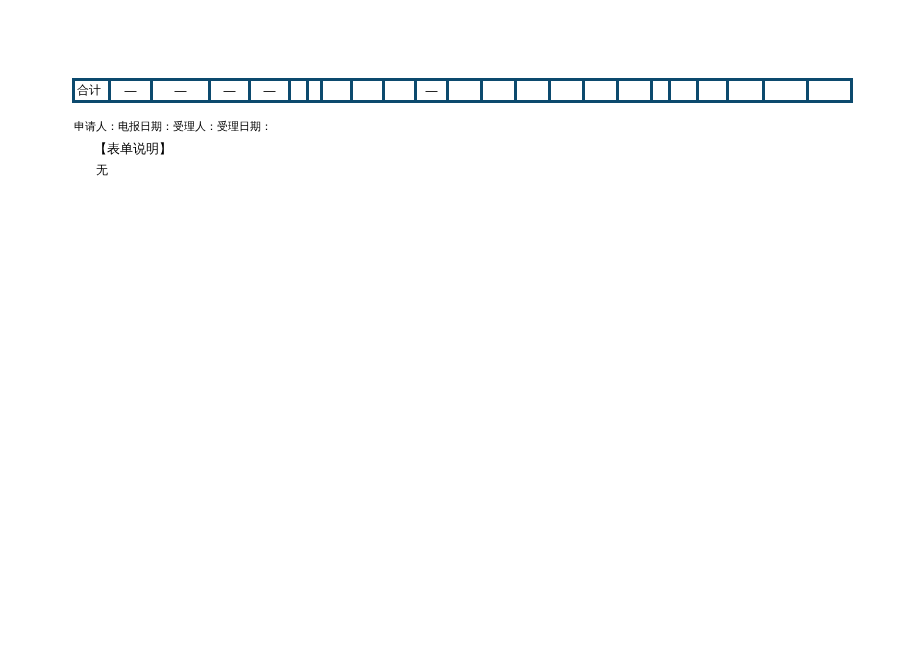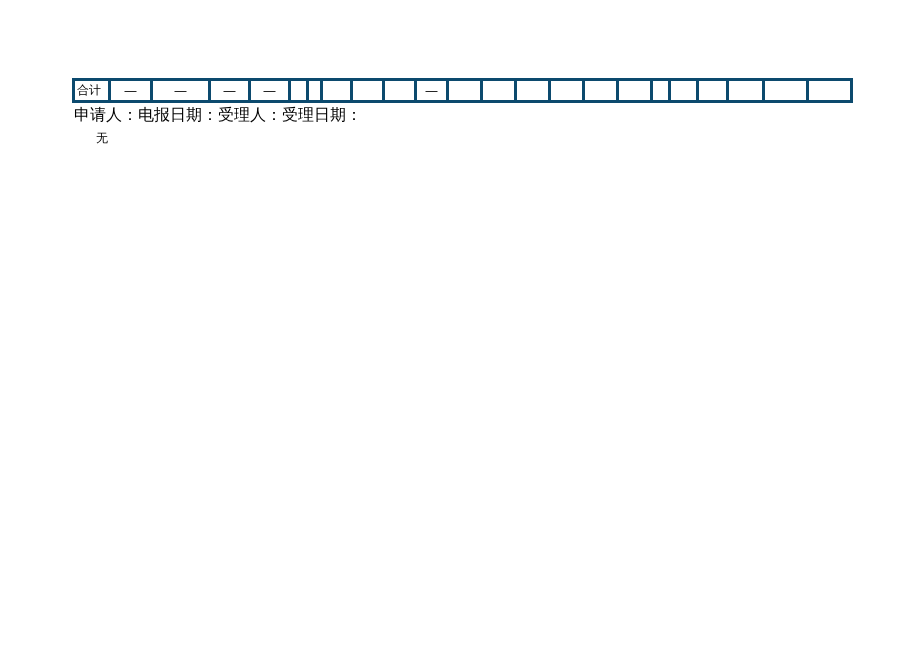--- a/index.html
+++ b/index.html
@@ -53,22 +53,22 @@
     .col-14 { width: 34px; }
     .col-15 { width: 34px; }
     .col-16 { width: 34px; }
     .col-17 { width: 18px; }
     .col-18 { width: 28px; }
     .col-19 { width: 30px; }
     .col-20 { width: 36px; }
     .col-21 { width: 44px; }
     .col-22 { width: 44px; }
     .meta-line {
-      font-size: 16px;
-      margin-top: 2px;
+      font-size: 11px;
+      margin-top: 16px;
       padding-left: 2px;
       letter-spacing: 0;
     }
     .section-title {
       margin-top: 6px;
       margin-left: 22px;
       font-size: 13px;
     }
     .none-text {
       margin-top: 4px;
@@ -108,14 +108,15 @@
         <td class="col-18"></td>
         <td class="col-19"></td>
         <td class="col-20"></td>
         <td class="col-21"></td>
         <td class="col-22"></td>
       </tr>
     </tbody>
       </table>
   </div>
   <div class="meta-line">申请人：电报日期：受理人：受理日期：</div>
+  <div class="section-title">【表单说明】</div>
   <div class="none-text">无</div>
 </div>
 
 </body></html>

